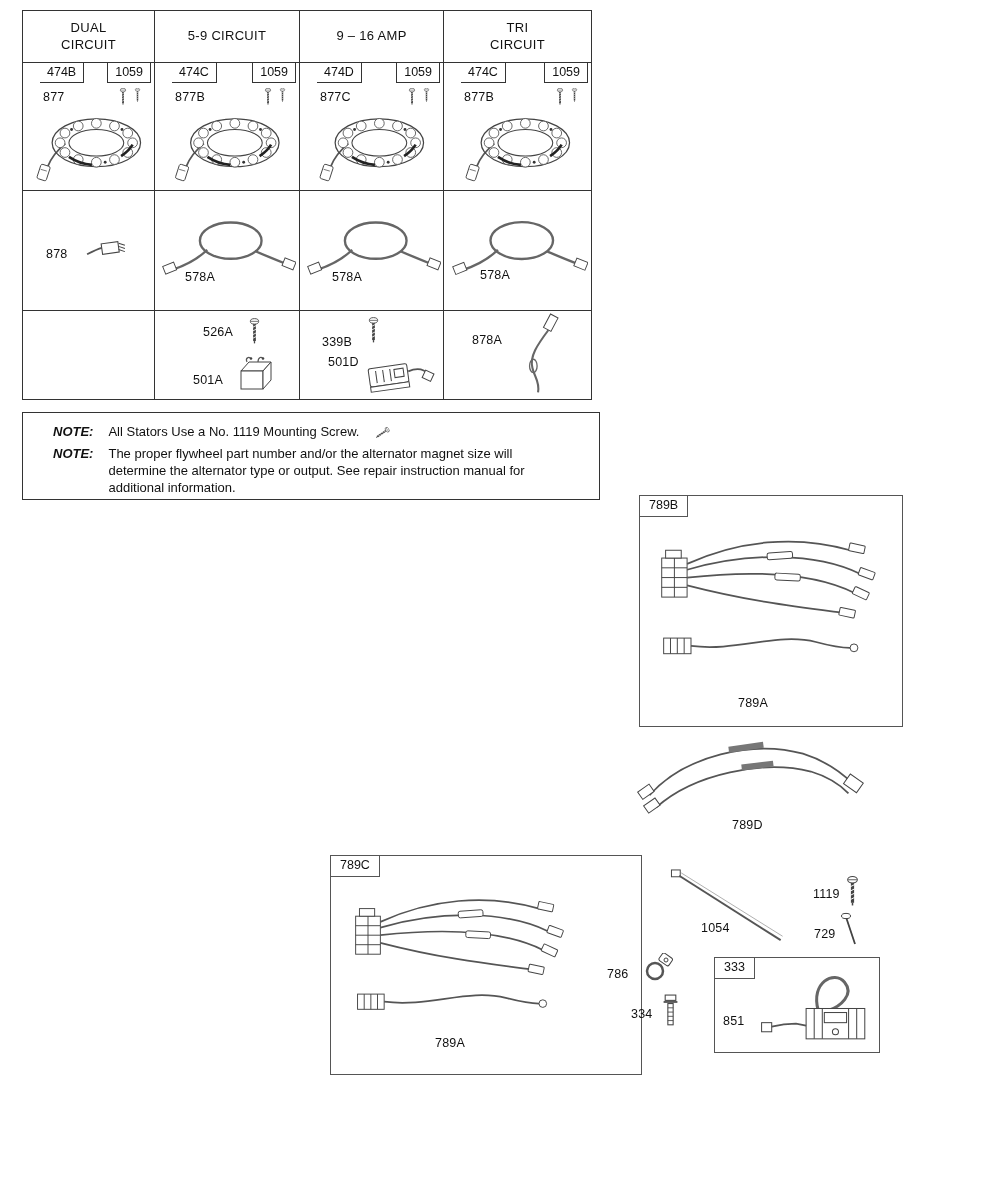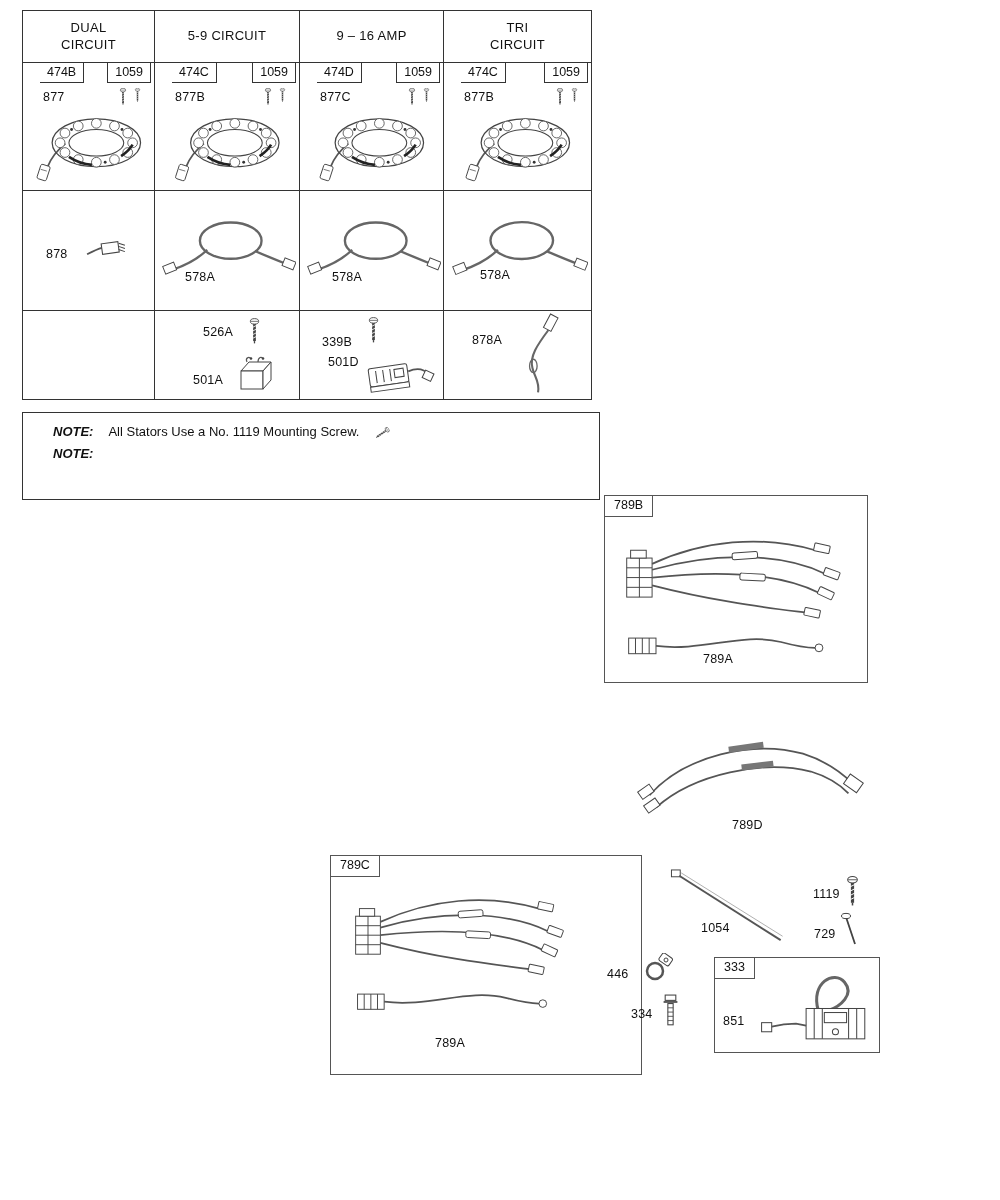--- a/index.html
+++ b/index.html
@@ -343,24 +343,25 @@
       <span class="note-label">NOTE:</span>
       <span class="note-text">All Stators Use a No. 1119 Mounting Screw.</span>
       <span class="note-screw-wrap">
         <svg width="8" height="16">
             <use href="#sym-screw" width="100%" height="100%"></use>
           </svg>
       </span>
     </div>
     <div class="note-line">
       <span class="note-label">NOTE:</span>
+      <span class="note-text wrap">The proper flywheel part number and/or the alternator magnet size will determine the alternator type or output. See repair instruction manual for additional information.</span>
     </div>
   </div>
 
-  <div class="group-box" style="left:604px;top:495px;width:264px;height:188px">
+  <div class="group-box" style="left:639px;top:495px;width:264px;height:232px">
     <div class="corner-label">789B</div>
     <svg class="art-abs" style="left:10px;top:26px;width:244px;height:158px">
         <use href="#sym-harness" width="100%" height="100%"></use>
       </svg>
     <div class="plabel-abs" style="left:98px;bottom:16px">789A</div>
   </div>
 
   <svg class="art-abs" style="left:632px;top:726px;width:238px;height:94px">
       <use href="#sym-harness-d" width="100%" height="100%"></use>
     </svg>
@@ -382,21 +383,21 @@
   <div class="plabel-abs" style="left:813px;top:887px">1119</div>
   <svg class="art-abs" style="left:846px;top:876px;width:13px;height:30px">
       <use href="#sym-screw" width="100%" height="100%"></use>
     </svg>
 
   <div class="plabel-abs" style="left:814px;top:927px">729</div>
   <svg class="art-abs" style="left:840px;top:912px;width:20px;height:34px">
       <use href="#sym-nail" width="100%" height="100%"></use>
     </svg>
 
-  <div class="plabel-abs" style="left:607px;top:967px">446</div>
+  <div class="plabel-abs" style="left:607px;top:967px">786</div>
   <svg class="art-abs" style="left:642px;top:953px;width:34px;height:30px">
       <use href="#sym-clamp" width="100%" height="100%"></use>
     </svg>
 
   <div class="plabel-abs" style="left:631px;top:1007px">334</div>
   <svg class="art-abs" style="left:663px;top:994px;width:15px;height:34px">
       <use href="#sym-bolt" width="100%" height="100%"></use>
     </svg>
 
   <div class="group-box" style="left:714px;top:957px;width:166px;height:96px">

